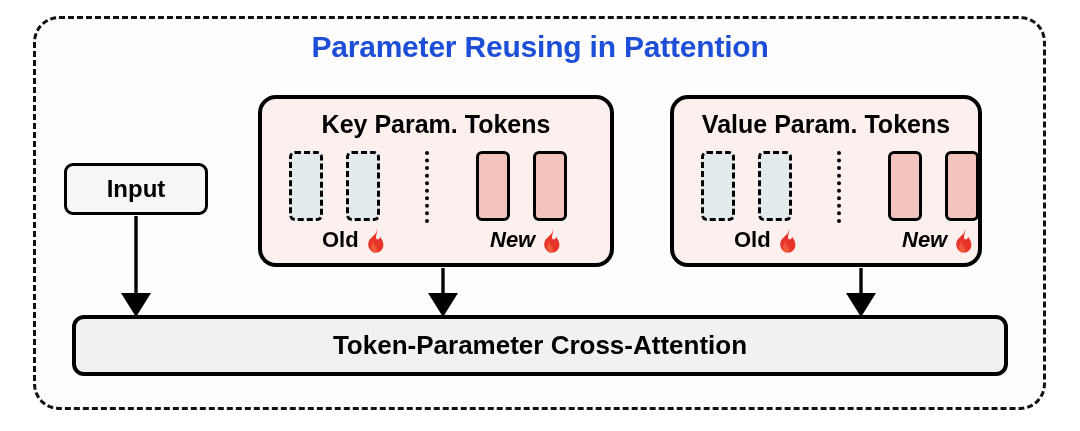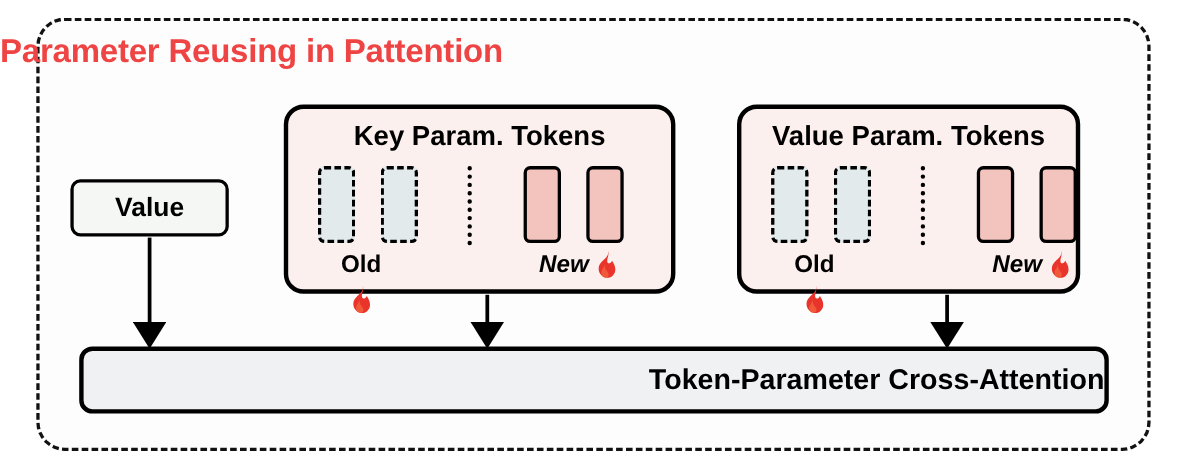--- a/index.html
+++ b/index.html
@@ -30,24 +30,24 @@
     border-radius: 26px;
     background: #fdfdfd;
   }
 
   
   .diagram-title {
     position: absolute;
     left: 0;
     top: 30px;
     width: 1080px;
-    text-align: left;
+    text-align: center;
     font-size: 30px;
     font-weight: bold;
-    color: #ef4444;
+    color: #1d4ed8;
     letter-spacing: -0.2px;
     white-space: nowrap;
   }
 
   
   .input-box {
     position: absolute;
     left: 64px;
     top: 163px;
     width: 144px;
@@ -133,21 +133,21 @@
   .caption {
     position: absolute;
     top: 128px;
     display: flex;
     align-items: center;
     gap: 6px;
     font-size: 22px;
     font-weight: bold;
     color: #000000;
   }
-  .caption.old-cap { left: 48px; flex-direction: column; }
+  .caption.old-cap { left: 60px; }
   .caption.new-cap { left: 228px; font-style: italic; }
   .flame-icon {
     display: inline-block;
     width: 20px;
     height: 26px;
     line-height: 0;
   }
 
   
   .cross-attn-bar {
@@ -155,21 +155,21 @@
     left: 72px;
     top: 315px;
     width: 936px;
     height: 61px;
     box-sizing: border-box;
     background: #f0f1f2;
     border: 4px solid #000000;
     border-radius: 12px;
     display: flex;
     align-items: center;
-    justify-content: flex-end;
+    justify-content: center;
   }
   .cross-attn-label {
     font-size: 26px;
     font-weight: bold;
     color: #000000;
     white-space: nowrap;
   }
 
   
   .arrow-layer {
@@ -183,21 +183,21 @@
 </head>
 <body>
 
 <div id="canvas">
 
   <div class="outer-frame"></div>
 
   <div class="diagram-title">Parameter Reusing in Pattention</div>
 
   <div class="input-box">
-    <span class="input-label">Value</span>
+    <span class="input-label">Input</span>
   </div>
 
   <div class="param-panel key">
     <div class="panel-title">Key Param. Tokens</div>
 
     <div class="token-row">
       <div class="token old o1"></div>
       <div class="token old o2"></div>
       <div class="token-divider"></div>
       <div class="token new n1"></div>

